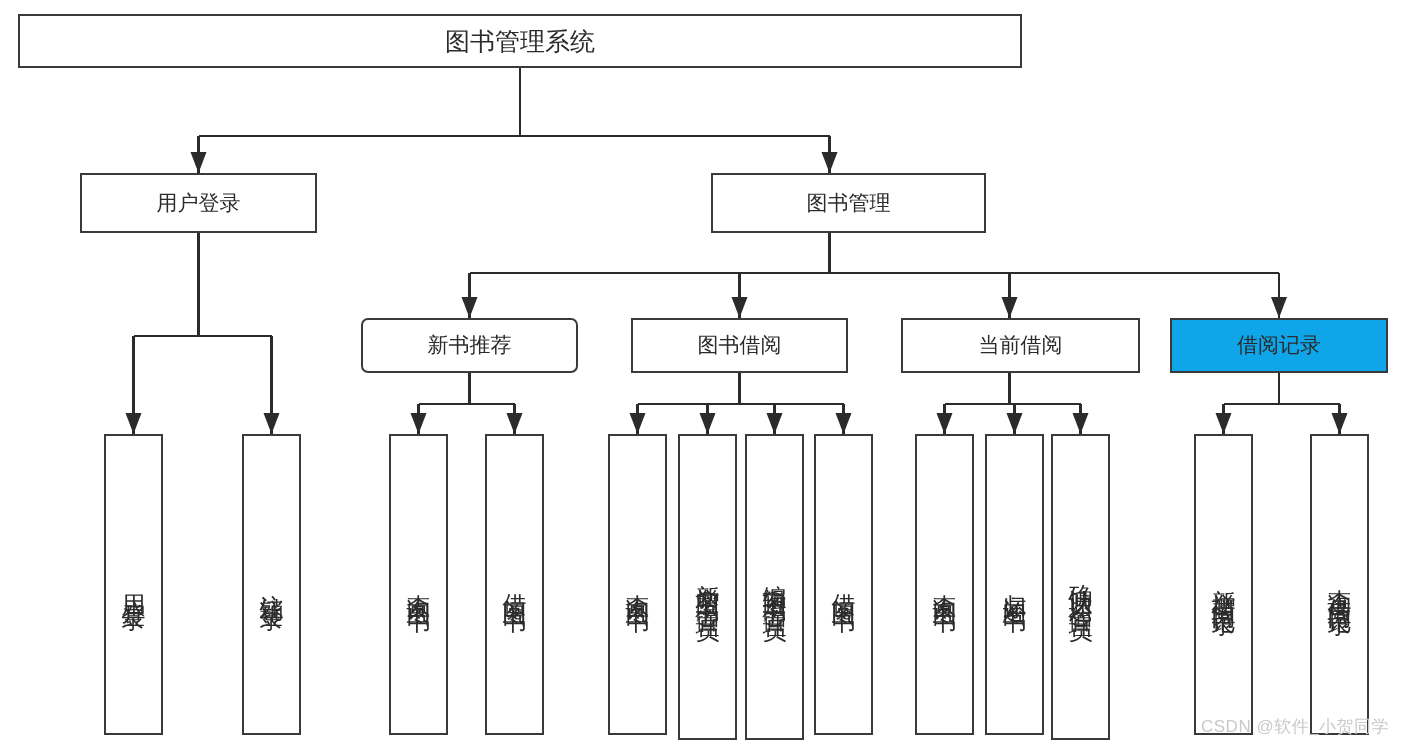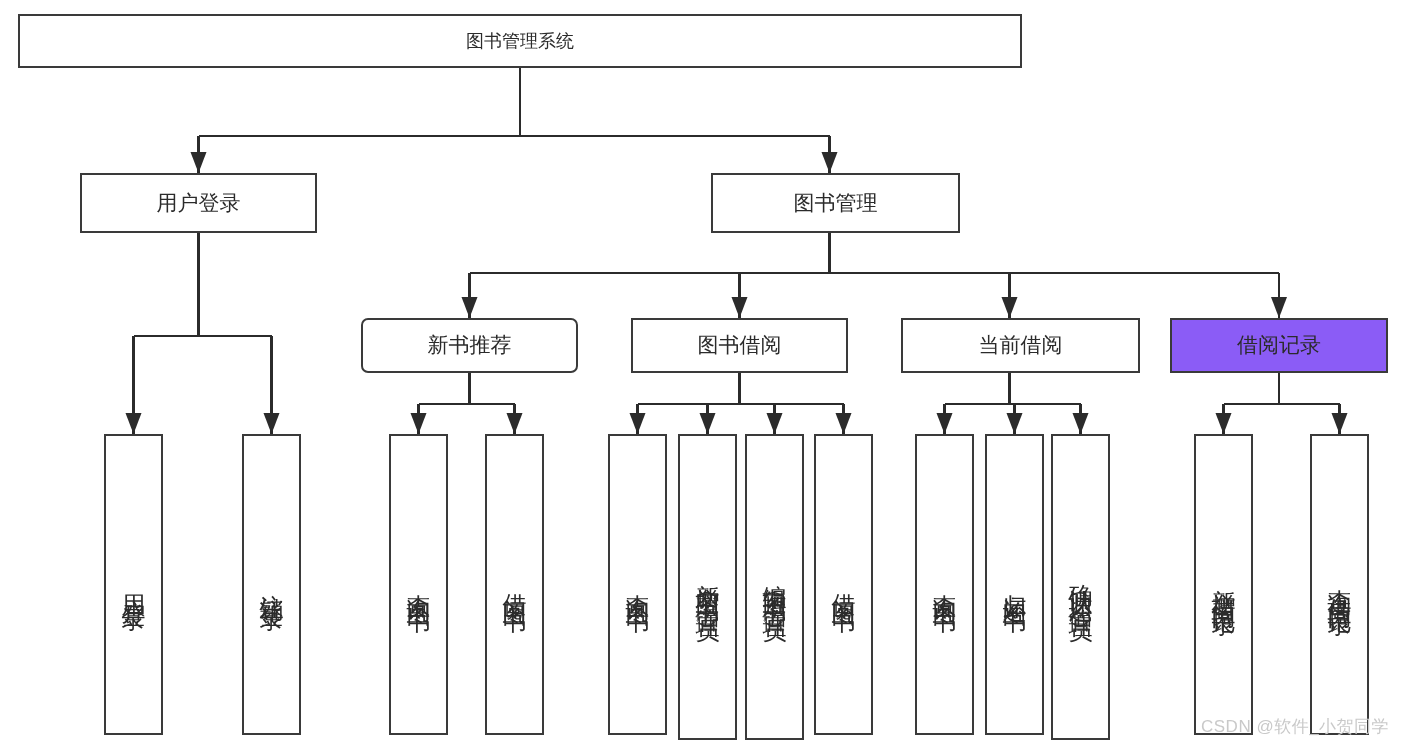--- a/index.html
+++ b/index.html
@@ -29,21 +29,21 @@
   .node-label {
     color: #2b2b2b;
     text-align: center;
     line-height: 1.15;
     white-space: nowrap;
   }
   .node.horizontal .node-label {
     font-size: 21px;
   }
   .node.root .node-label {
-    font-size: 18px;
+    font-size: 25px;
   }
   .node.vertical {
     align-items: center;
     justify-content: center;
   }
   .node.vertical .node-label {
     writing-mode: vertical-rl;
     text-orientation: upright;
     font-size: 24px;
     letter-spacing: 5px;
@@ -137,33 +137,33 @@
         <path d="M1331.5,413 L1347.5,413 L1339.5,434 Z" fill="#2b2b2b"></path>
       </g>
     </svg>
   <div id="nodes-layer">
       <div class="node horizontal root" style="left: 18px; top: 14px; width: 1004px; height: 54px; border-color: rgb(58, 58, 58); background: rgb(255, 255, 255);">
         <span class="node-label" style="color: rgb(43, 43, 43);">图书管理系统</span>
       </div>
       <div class="node horizontal" style="left: 80px; top: 173px; width: 237px; height: 60px; border-color: rgb(58, 58, 58); background: rgb(255, 255, 255);">
         <span class="node-label" style="color: rgb(43, 43, 43);">用户登录</span>
       </div>
-      <div class="node horizontal" style="left: 711px; top: 173px; width: 249px; height: 60px; border-color: rgb(58, 58, 58); background: rgb(255, 255, 255);">
+      <div class="node horizontal" style="left: 711px; top: 173px; width: 275px; height: 60px; border-color: rgb(58, 58, 58); background: rgb(255, 255, 255);">
         <span class="node-label" style="color: rgb(43, 43, 43);">图书管理</span>
       </div>
       <div class="node horizontal" style="left: 361px; top: 318px; width: 217px; height: 55px; border-color: rgb(58, 58, 58); background: rgb(255, 255, 255); border-radius: 7px;">
         <span class="node-label" style="color: rgb(43, 43, 43);">新书推荐</span>
       </div>
       <div class="node horizontal" style="left: 631px; top: 318px; width: 217px; height: 55px; border-color: rgb(58, 58, 58); background: rgb(255, 255, 255);">
         <span class="node-label" style="color: rgb(43, 43, 43);">图书借阅</span>
       </div>
       <div class="node horizontal" style="left: 901px; top: 318px; width: 239px; height: 55px; border-color: rgb(58, 58, 58); background: rgb(255, 255, 255);">
         <span class="node-label" style="color: rgb(43, 43, 43);">当前借阅</span>
       </div>
-      <div class="node horizontal" style="left: 1170px; top: 318px; width: 218px; height: 55px; border-color: rgb(58, 58, 58); background: #8b5cf6;">
+      <div class="node horizontal" style="left: 1170px; top: 318px; width: 218px; height: 55px; border-color: rgb(58, 58, 58); background: #0ea5e9;">
         <span class="node-label" style="color: rgb(43, 43, 43);">借阅记录</span>
       </div>
       <div class="node vertical" style="left: 104px; top: 434px; width: 59px; height: 301px; border-color: rgb(58, 58, 58); background: rgb(255, 255, 255);">
         <span class="node-label" style="color: rgb(43, 43, 43);">用户登录</span>
       </div>
       <div class="node vertical" style="left: 242px; top: 434px; width: 59px; height: 301px; border-color: rgb(58, 58, 58); background: rgb(255, 255, 255);">
         <span class="node-label" style="color: rgb(43, 43, 43);">注销登录</span>
       </div>
       <div class="node vertical" style="left: 389px; top: 434px; width: 59px; height: 301px; border-color: rgb(58, 58, 58); background: rgb(255, 255, 255);">
         <span class="node-label" style="color: rgb(43, 43, 43);">查询图书</span>

